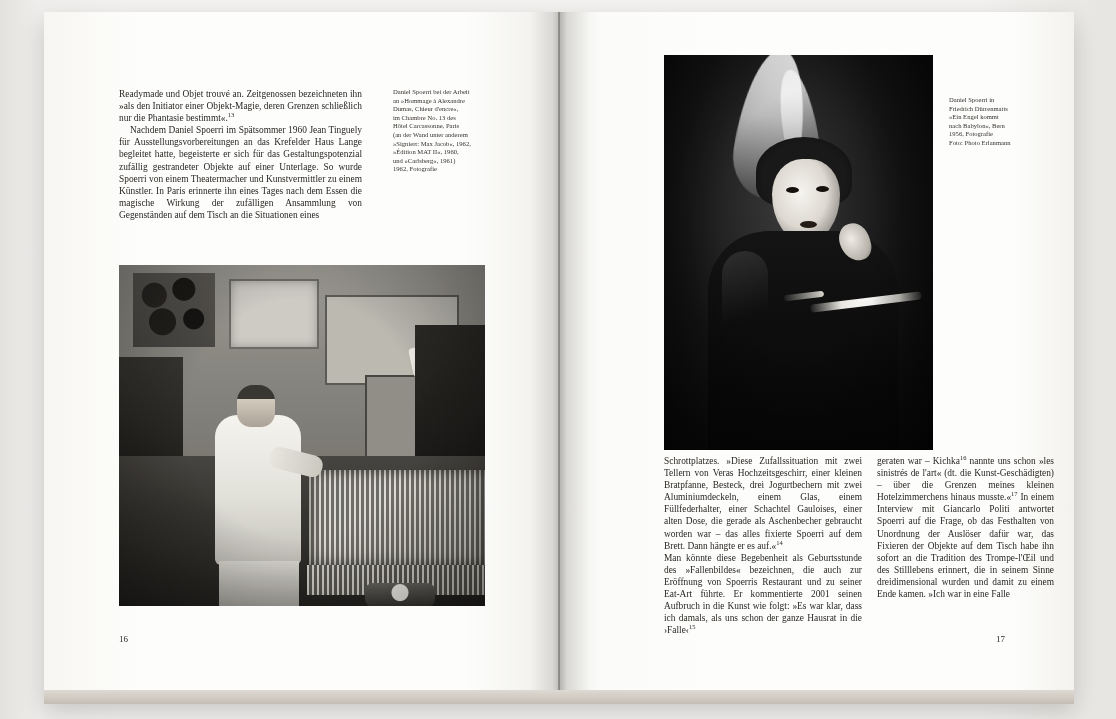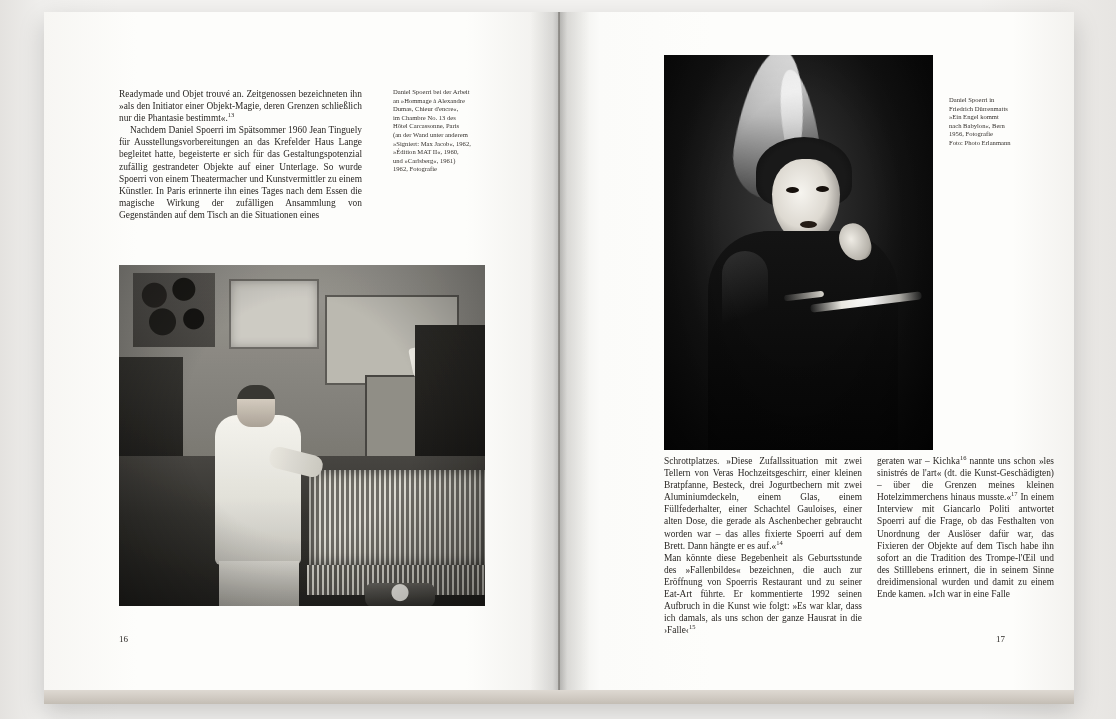--- a/index.html
+++ b/index.html
@@ -352,21 +352,21 @@
         <p>Daniel Spoerri in</p>
         <p>Friedrich Dürrenmatts</p>
         <p>»Ein Engel kommt</p>
         <p>nach Babylon«, Bern</p>
         <p>1956, Fotografie</p>
         <p>Foto: Photo Erlanmann</p>
       </div>
 
       <div class="col-text" style="left:105px; top:443px; width:198px;">
         <p><span>Schrottplatzes. »Diese Zufallssituation mit zwei Tellern von Veras Hochzeitsgeschirr, einer kleinen Bratpfanne, Besteck, drei Jogurtbechern mit zwei Aluminiumdeckeln, einem Glas, einem Füllfederhalter, einer Schachtel Gauloises, einer alten Dose, die gerade als Aschenbecher gebraucht worden war – das alles fixierte Spoerri auf dem Brett. Dann hängte er es auf.«</span><span class="supsc">14</span></p>
-        <p style="text-indent:0"><span>Man könnte diese Begebenheit als Geburtsstunde des »Fallenbildes« bezeichnen, die auch zur Eröffnung von Spoerris Restaurant und zu seiner Eat-Art führte. Er kommentierte 1992 seinen Aufbruch in die Kunst wie folgt: »Es war klar, dass ich damals, als uns schon der ganze Hausrat in die ›Falle‹</span><span class="supsc">15</span></p>
+        <p style="text-indent:0"><span>Man könnte diese Begebenheit als Geburtsstunde des »Fallenbildes« bezeichnen, die auch zur Eröffnung von Spoerris Restaurant und zu seiner Eat-Art führte. Er kommentierte 2001 seinen Aufbruch in die Kunst wie folgt: »Es war klar, dass ich damals, als uns schon der ganze Hausrat in die ›Falle‹</span><span class="supsc">15</span></p>
       </div>
 
       <div class="col-text" style="left:318px; top:443px; width:177px;">
         <p><span>geraten war – Kichka</span><span class="supsc">16</span> <span>nannte uns schon »les sinistrés de l'art« (dt. die Kunst-Geschädigten) – über die Grenzen meines kleinen Hotelzimmerchens hinaus musste.«</span><span class="supsc">17</span> <span>In einem Interview mit Giancarlo Politi antwortet Spoerri auf die Frage, ob das Festhalten von Unordnung der Auslöser dafür war, das Fixieren der Objekte auf dem Tisch habe ihn sofort an die Tradition des Trompe-l'Œil und des Stilllebens erinnert, die in seinem Sinne dreidimensional wurden und damit zu einem Ende kamen. »Ich war in eine Falle</span></p>
       </div>
 
       <div class="folio" style="left:437px; top:622px;">17</div>
     </div>
 
     <div class="gutter"></div>

